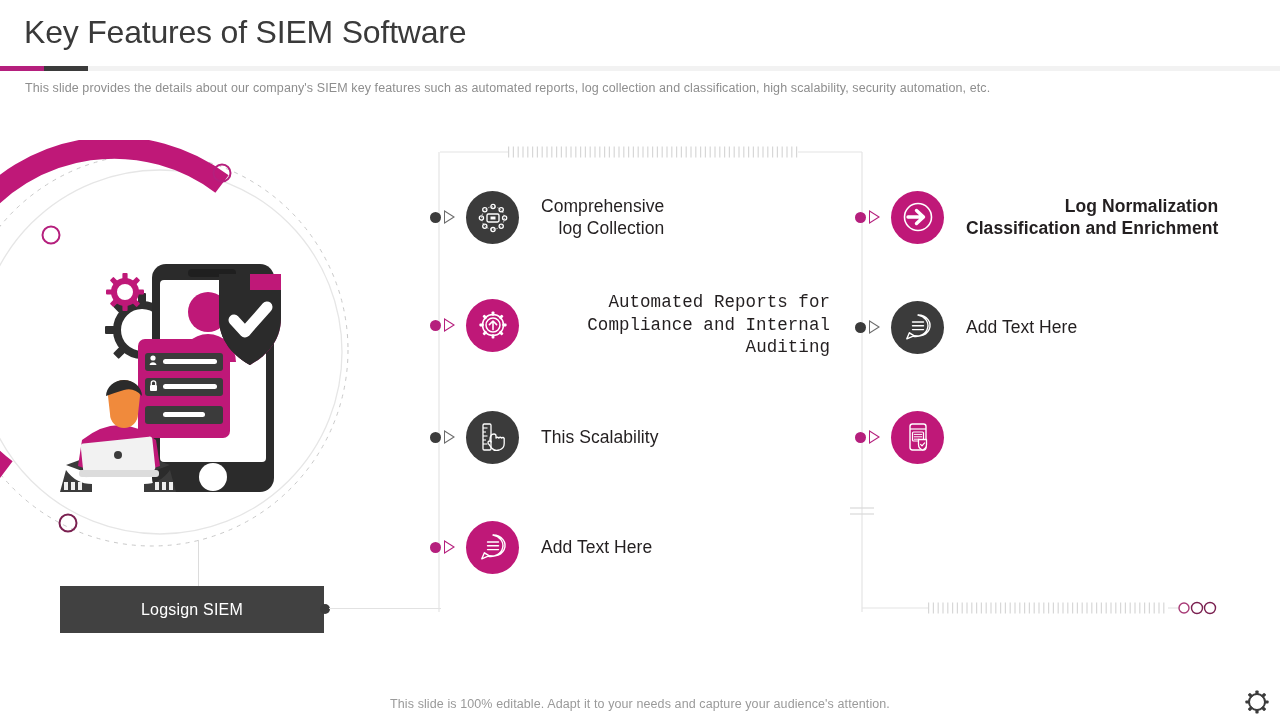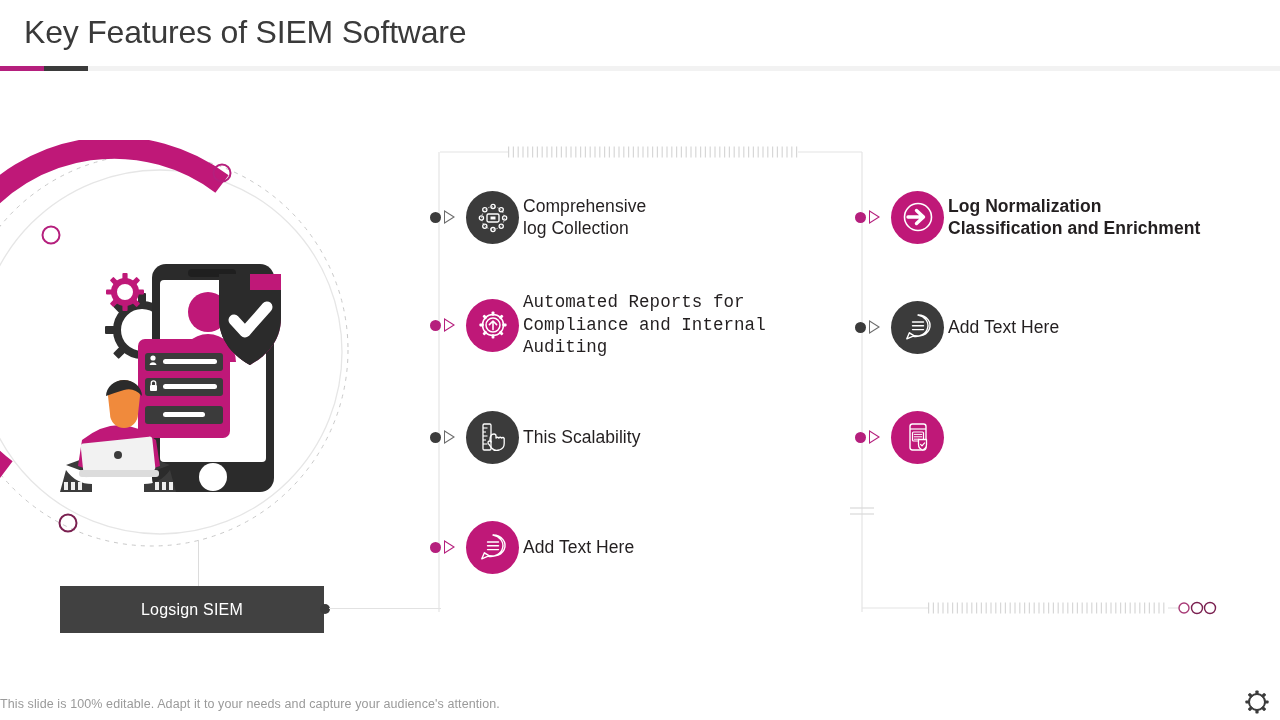--- a/index.html
+++ b/index.html
@@ -76,39 +76,40 @@
 
   .badge {
     flex:0 0 53px; width:53px; height:53px; border-radius:50%;
     display:flex; align-items:center; justify-content:center; margin-left:6px;
   }
   .badge.dark { background:#3b3b3b; }
   .badge.pink { background:#bf1878; }
   .badge svg { display:block; }
 
   .feature-label {
-    margin-left:4px; font-size:17.5px; line-height:22.5px;
-    color:#231f20; white-space:pre-line; letter-spacing:0.05px;
+    margin-left:22px; font-size:17.5px; line-height:22.5px;
+    color:#231f20; white-space:pre-line; letter-spacing:0.05px;text-align:right;
   }
 
   
   #footer-note {
-    position:absolute; left:0; top:697px; width:1280px; text-align:left;
+    position:absolute; left:0; top:697px; width:1280px; text-align:center;
     font-size:12.5px; color:#9a9a9a; letter-spacing:0.1px;
   }
   #footer-gear { position:absolute; left:1243px; top:688px; }
 </style>
 </head>
 <body>
 
 <div id="header">
   <div id="page-title">Key Features of SIEM Software</div>
   <div id="title-rule"></div>
   <div id="title-rule-pink"></div>
   <div id="title-rule-dark"></div>
+  <div id="subtitle">This slide provides the details about our company's SIEM key features such as automated reports, log collection and classification, high scalability, security automation, etc.</div>
 </div>
 
 <div id="illustration">
 <svg width="400" height="420" viewBox="0 0 400 420" xmlns="http://www.w3.org/2000/svg">
 
   <circle cx="182" cy="210" r="196" fill="none" stroke="#c9c9c9" stroke-width="1" stroke-dasharray="4 5"></circle>
 
   <circle cx="190" cy="212" r="182" fill="none" stroke="#e6e6e6" stroke-width="1.3"></circle>
 
   <path d="M 36 330 A 160 160 0 1 1 252 44" fill="none" stroke="#bf1878" stroke-width="22" stroke-linecap="butt"></path>

